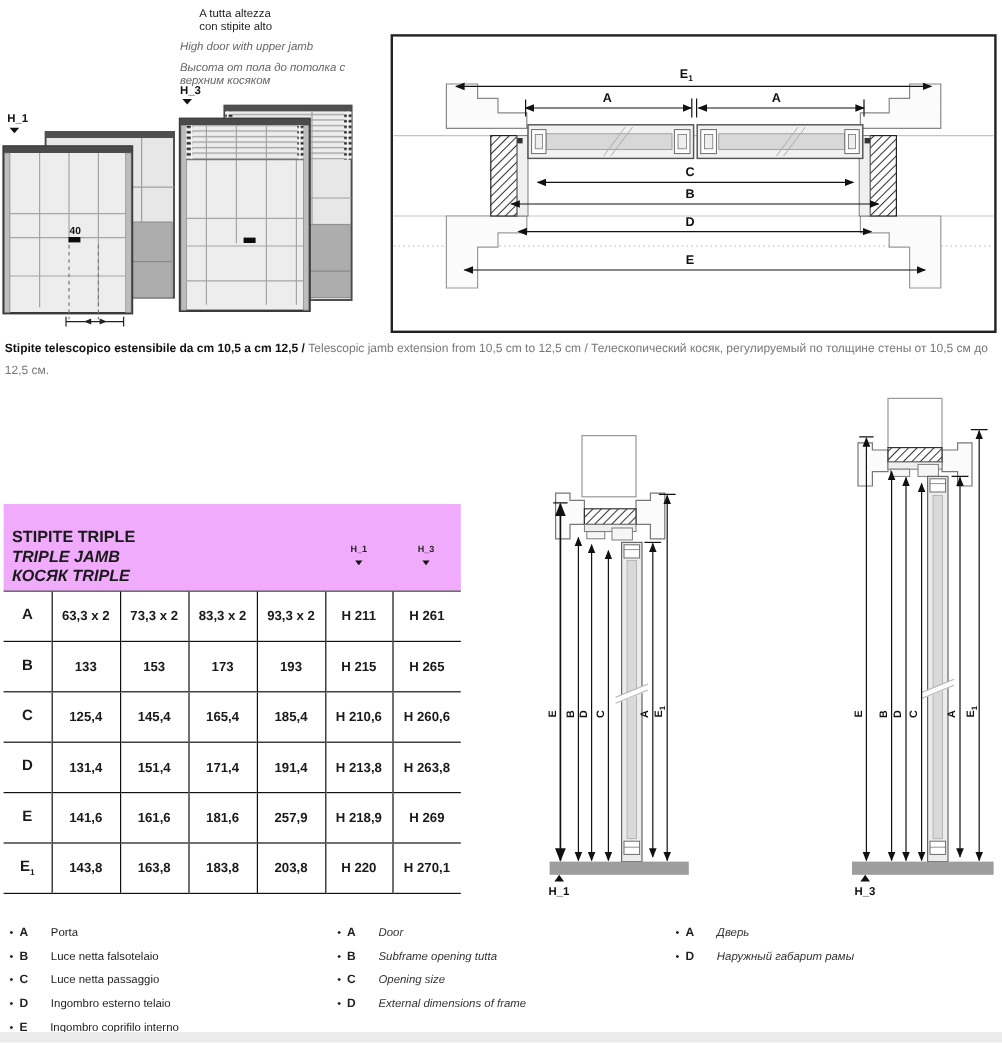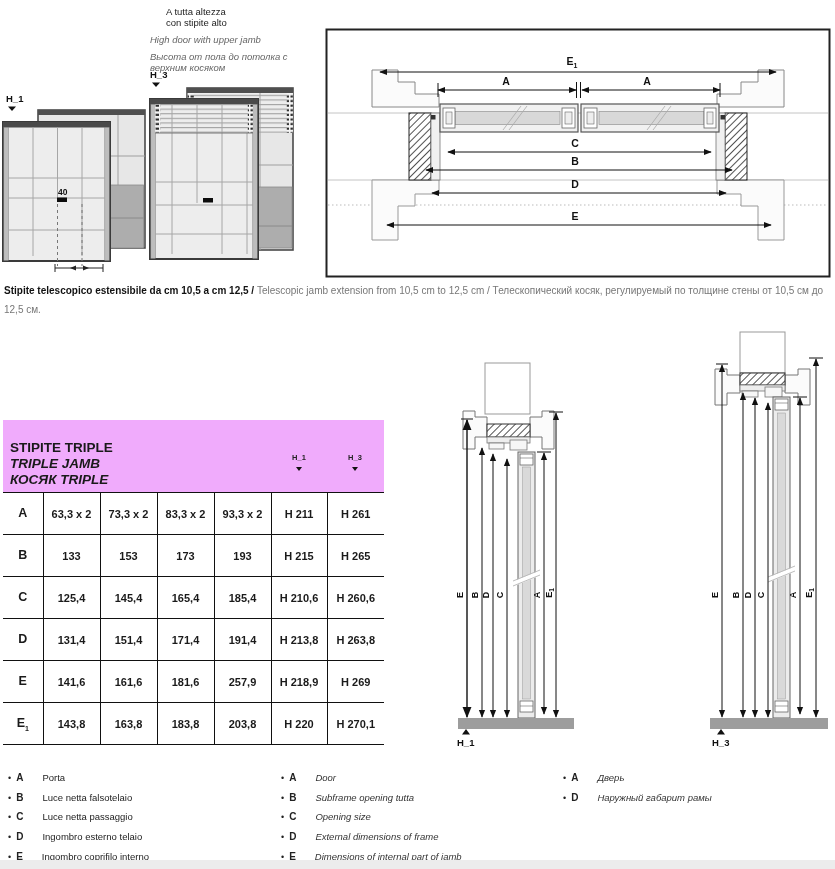--- a/index.html
+++ b/index.html
@@ -417,21 +417,20 @@
     <div class="li"><span class="bu">•</span><span class="k">D</span><sub></sub><span class="t">Ingombro esterno telaio</span></div>
     <div class="li"><span class="bu">•</span><span class="k">E</span><sub></sub><span class="t">Ingombro coprifilo interno</span></div>
     <div class="li"></div>
   </div>
 
   <div class="abs lcol itl" style="left:281px">
     <div class="li"><span class="bu">•</span><span class="k">A</span><sub></sub><span class="t">Door</span></div>
     <div class="li"><span class="bu">•</span><span class="k">B</span><sub></sub><span class="t">Subframe opening tutta</span></div>
     <div class="li"><span class="bu">•</span><span class="k">C</span><sub></sub><span class="t">Opening size</span></div>
     <div class="li"><span class="bu">•</span><span class="k">D</span><sub></sub><span class="t">External dimensions of frame</span></div>
-    <div class="li"><span class="bu">•</span><span class="k">E</span><sub></sub><span class="t">Dimensions of internal part of jamb</span></div>
     <div class="li"></div>
   </div>
 
   <div class="abs lcol itl" style="left:563px">
     <div class="li"><span class="bu">•</span><span class="k">A</span><sub></sub><span class="t">Дверь</span></div>
     <div class="li"><span class="bu">•</span><span class="k">D</span><sub></sub><span class="t">Наружный габарит рамы</span></div>
     <div class="li"></div>
   </div>
 
   <div class="abs" id="bottomstrip"></div>

